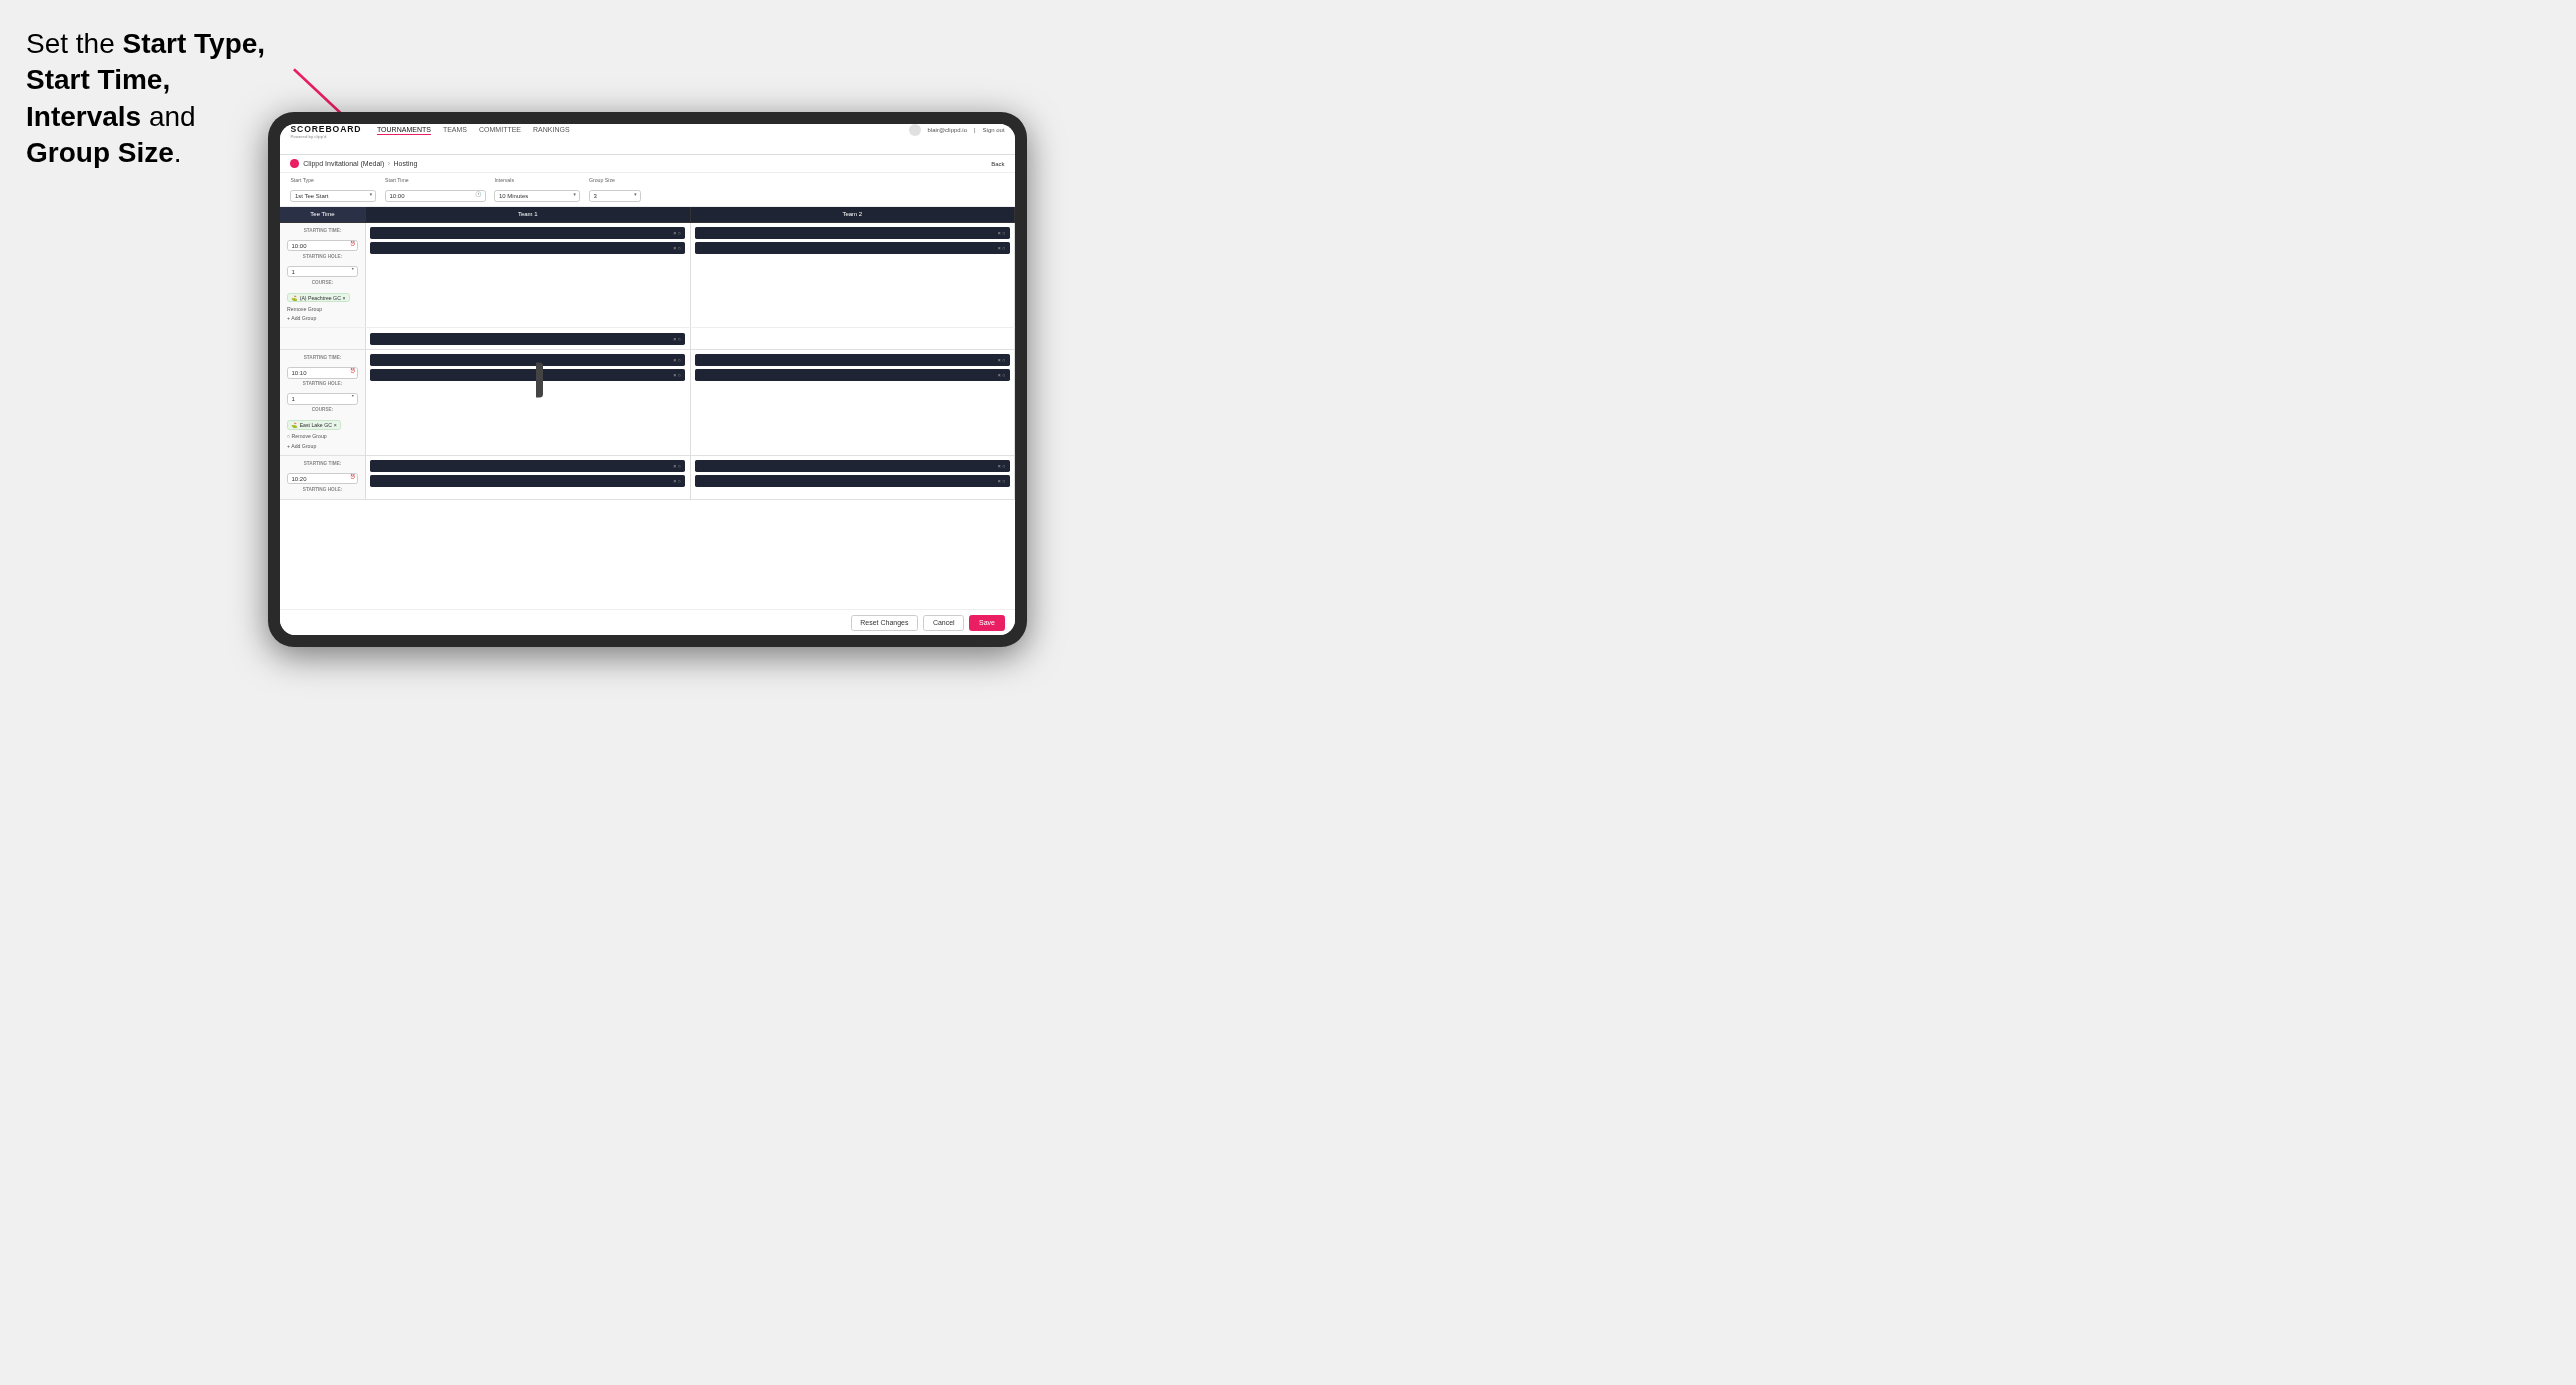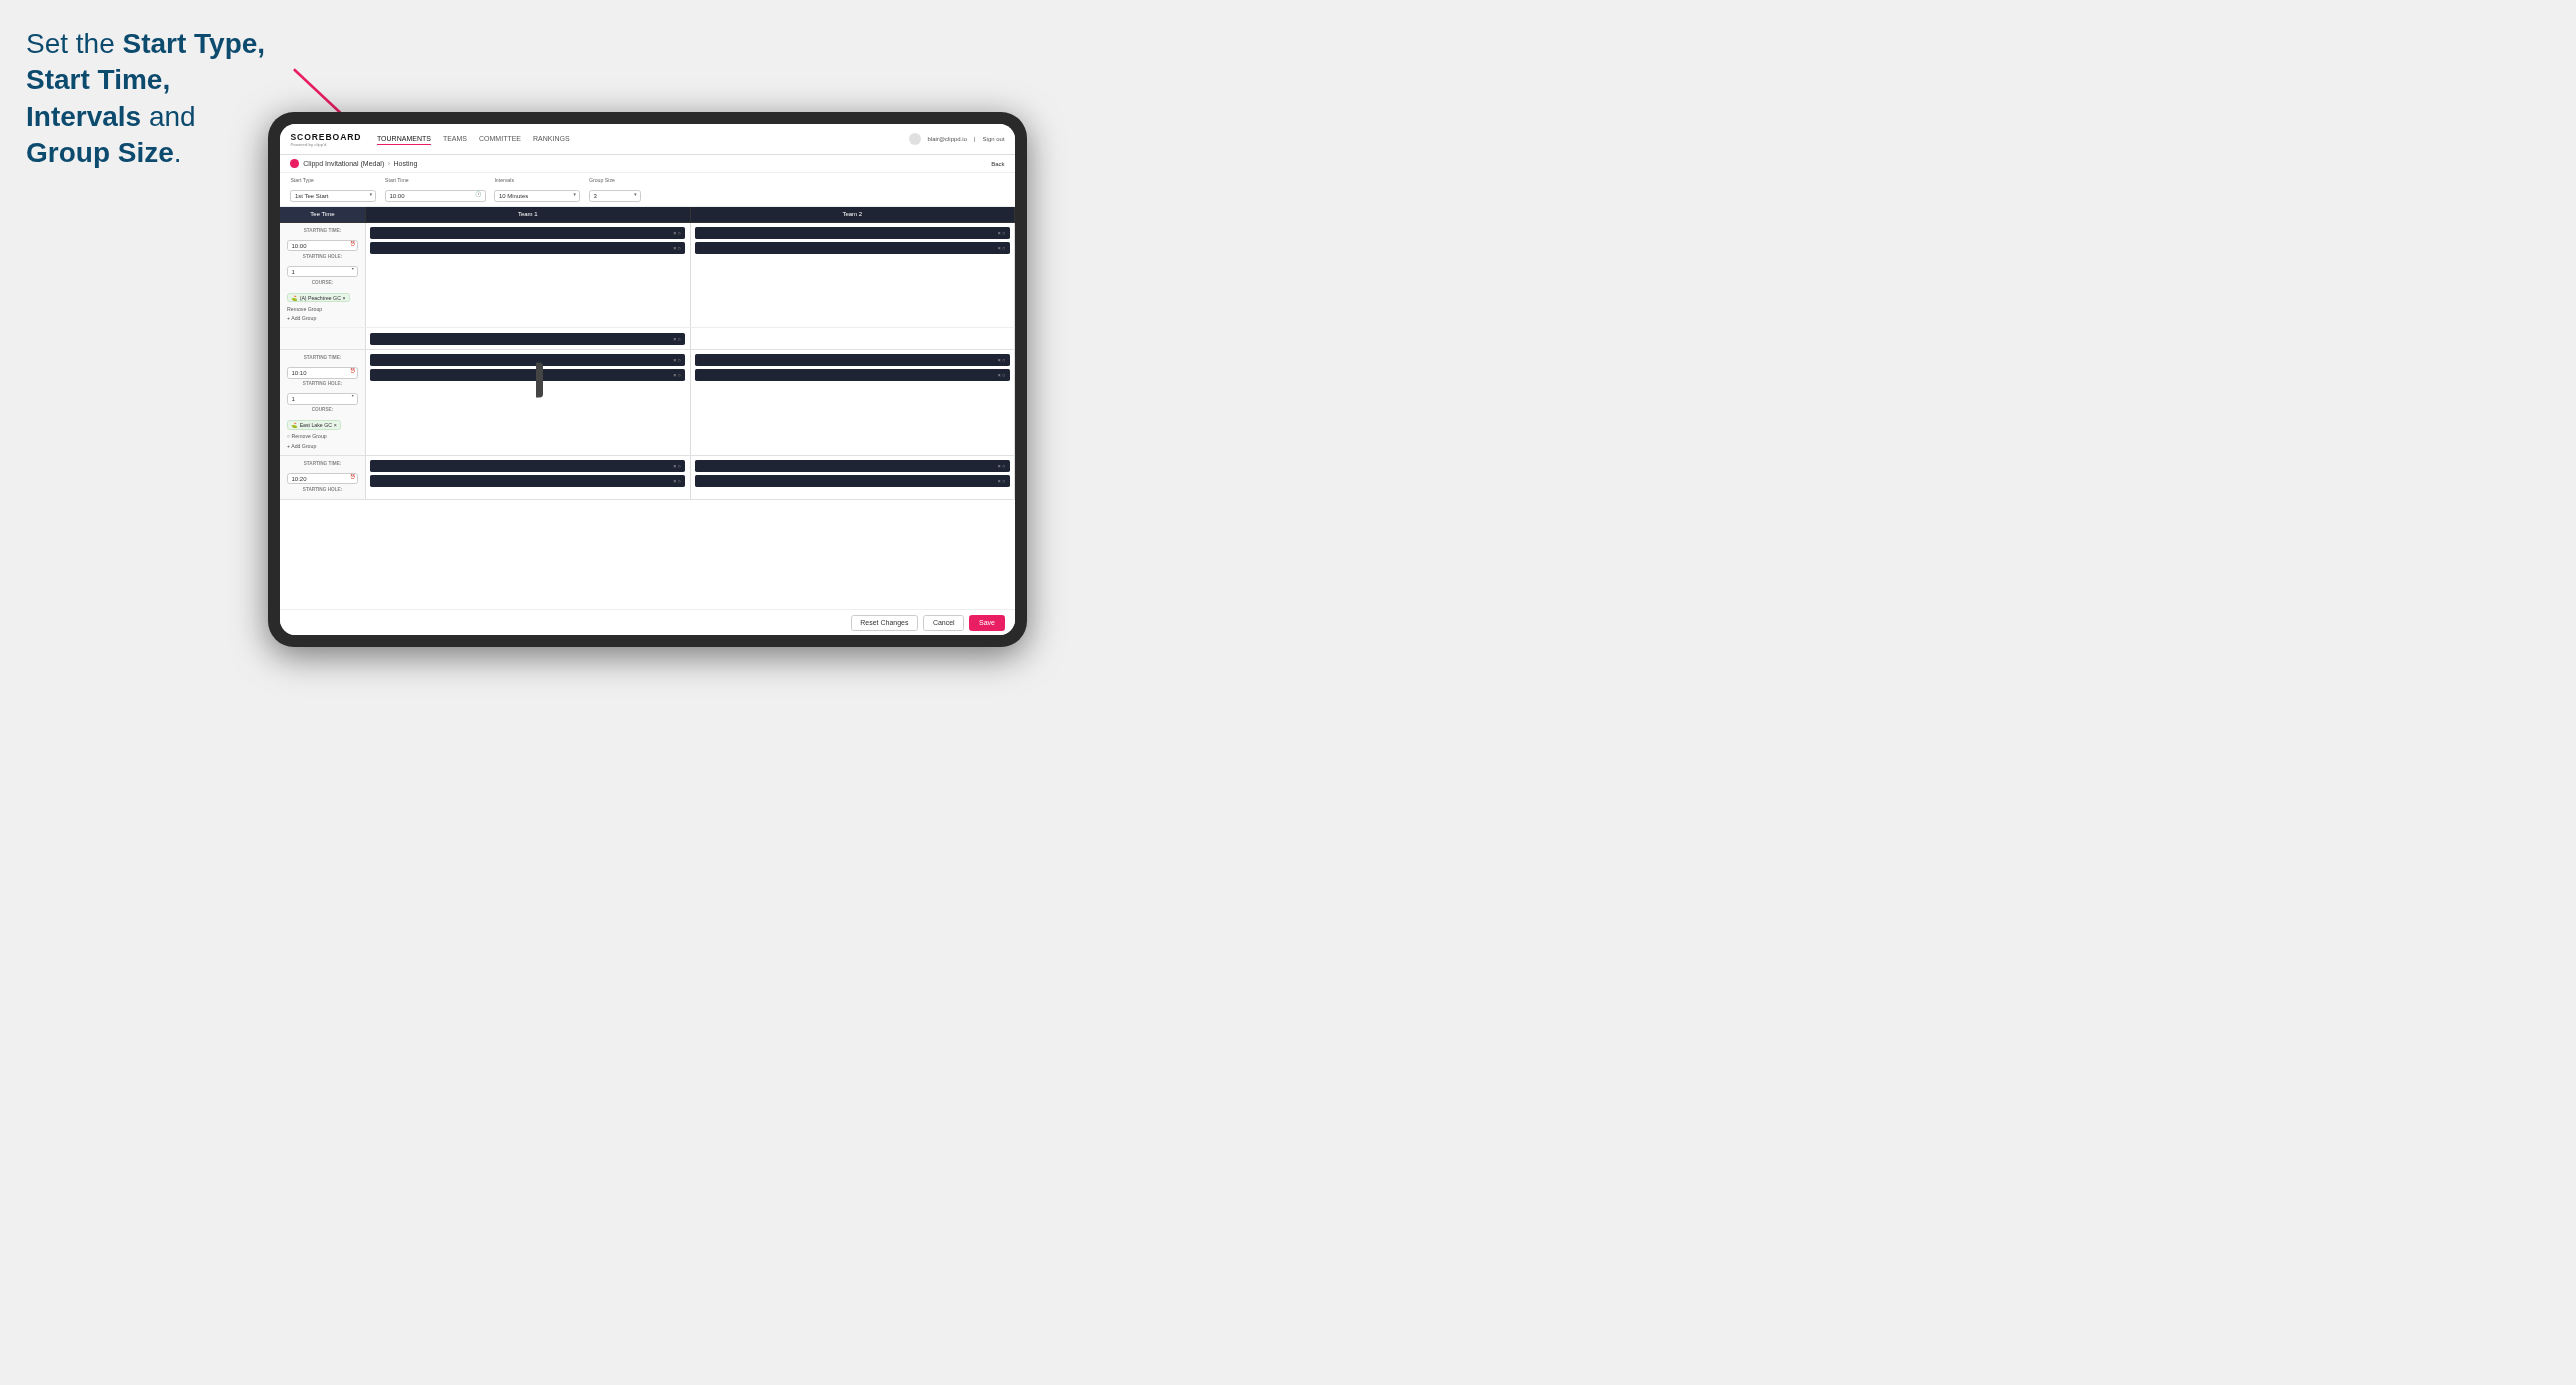--- a/index.html
+++ b/index.html
@@ -13,21 +13,21 @@
     }
 
     
     .instruction-area {
       position: absolute;
       top: 26px;
       left: 26px;
       width: 250px;
       font-size: 28px;
       line-height: 1.3;
-      color: #0c4a6e;
+      color: #000000;
     }
     .instruction-area .highlight {
       font-weight: 900;
     }
 
     
     .arrow-container {
       position: absolute;
       top: 52px;
       left: 242px;
@@ -57,21 +57,21 @@
       overflow: hidden;
       display: flex;
       flex-direction: column;
     }
 
     
     .navbar {
       background: #fff;
       border-bottom: 0.9px solid #ddd;
       display: flex;
-      align-items: center;
+      align-items: flex-start;
       padding: 0 10.4px;
       height: 31px;
       flex-shrink: 0;
     }
 
     .logo-area {
       display: flex;
       flex-direction: column;
       margin-right: 15.5px;
     }

